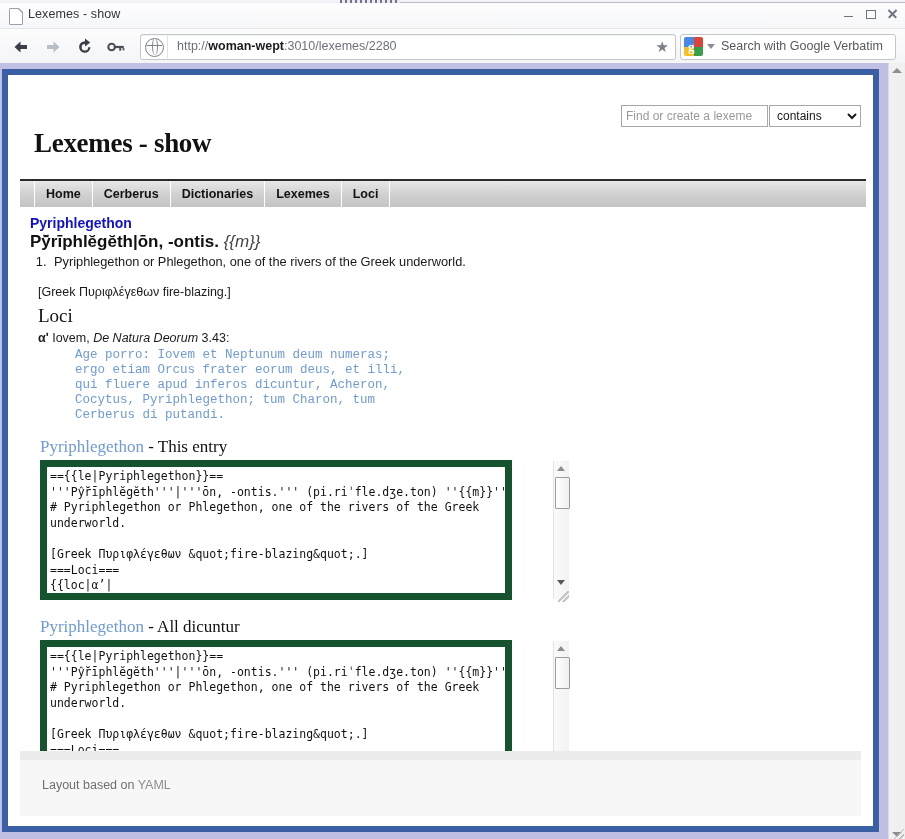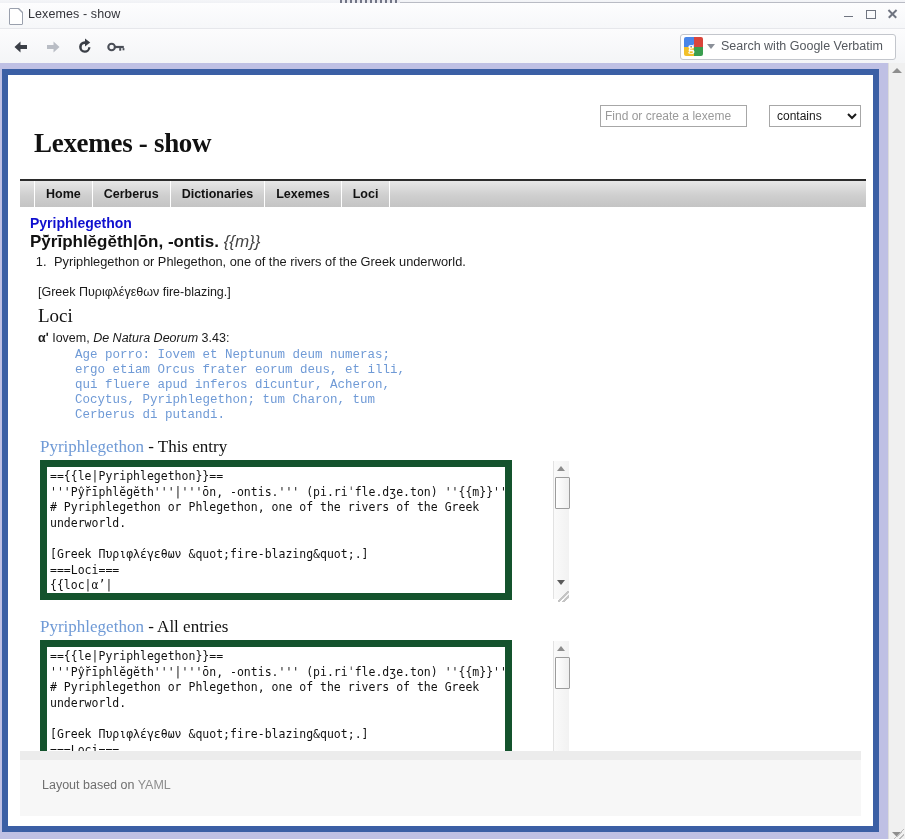--- a/index.html
+++ b/index.html
@@ -205,21 +205,21 @@
   .page {
     position: absolute; left: 0; top: 0; right: 0; bottom: 0;
     background: #ffffff;
     overflow: hidden;
     font-size: 13px;
     color: #1a1a1a;
   }
 
   .lex-search {
     position: absolute; right: 12px; top: 30px;
-    display: flex; gap: 22px;
+    display: flex; gap: 1px;
   }
   .lex-search input {
     width: 137px; height: 18px;
     padding: 1px 4px;
     font-family: "Liberation Sans", sans-serif;
     font-size: 12px; color: #444;
     border: 1px solid #a7a7a7;
     background: #fff;
     box-sizing: content-box;
   }
@@ -428,20 +428,26 @@
     </div>
     <div class="nav-ico ico-key">
       <svg width="20" height="20" viewBox="0 0 20 20">
         <circle cx="5.6" cy="10" r="3.3" fill="none" stroke="#4a4e57" stroke-width="2.1"></circle>
         <rect x="8.4" y="8.9" width="9.4" height="2.2" fill="#4a4e57"></rect>
         <rect x="13.2" y="11.1" width="2" height="2.6" fill="#4a4e57"></rect>
         <rect x="16.6" y="11.1" width="1.8" height="2.2" fill="#4a4e57"></rect>
       </svg>
     </div>
 
+    <div class="urlbar">
+      <div class="url-globe"></div>
+      <div class="url-sep"></div>
+      <div class="url-text"><span>http://</span><b>woman-wept</b><span>:3010/lexemes/2280</span></div>
+      <div class="url-star">★</div>
+    </div>
 
     <div class="searchbar">
       <div class="g-logo">
         <i class="q1"></i>
           <i class="q2"></i>
           <i class="q3"></i>
           <i class="q4"></i>
         <span class="gg">g</span>
       </div>
       <div class="g-caret"></div>
@@ -522,21 +528,21 @@
             <div class="ta-sb">
               <div class="ar up"></div>
               <div class="thumb"></div>
               <div class="ar dn"></div>
             </div>
             <div class="ta-grip"></div>
           </div>
 
           <h3 class="ta-head">
             <span class="hw">Pyriphlegethon</span>
-            <span>- All entries</span>
+            <span>- All dicuntur</span>
           </h3>
           <div class="ta-wrap">
             <textarea style="">=={{le|Pyriphlegethon}}==
 '''Pŷ̆rīphlĕgĕth'''|'''ōn, -ontis.''' (pi.riˈfle.dʒe.ton) ''{{m}}''
 # Pyriphlegethon or Phlegethon, one of the rivers of the Greek
 underworld.
 
 [Greek Πυριφλέγεθων &amp;quot;fire-blazing&amp;quot;.]
 ===Loci===
 {{loc|α’|

